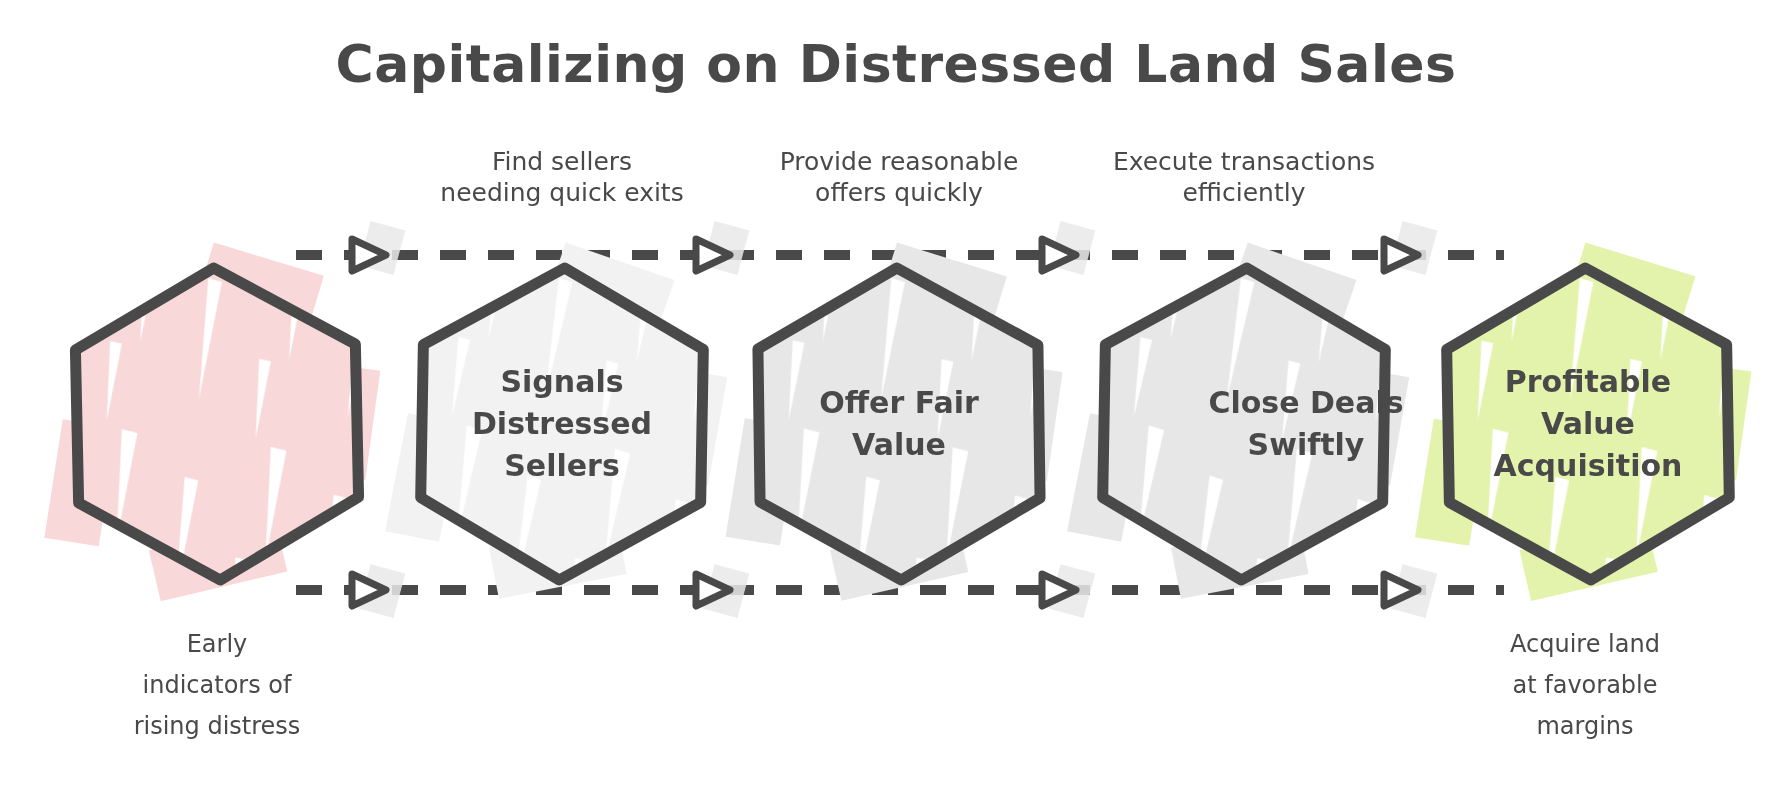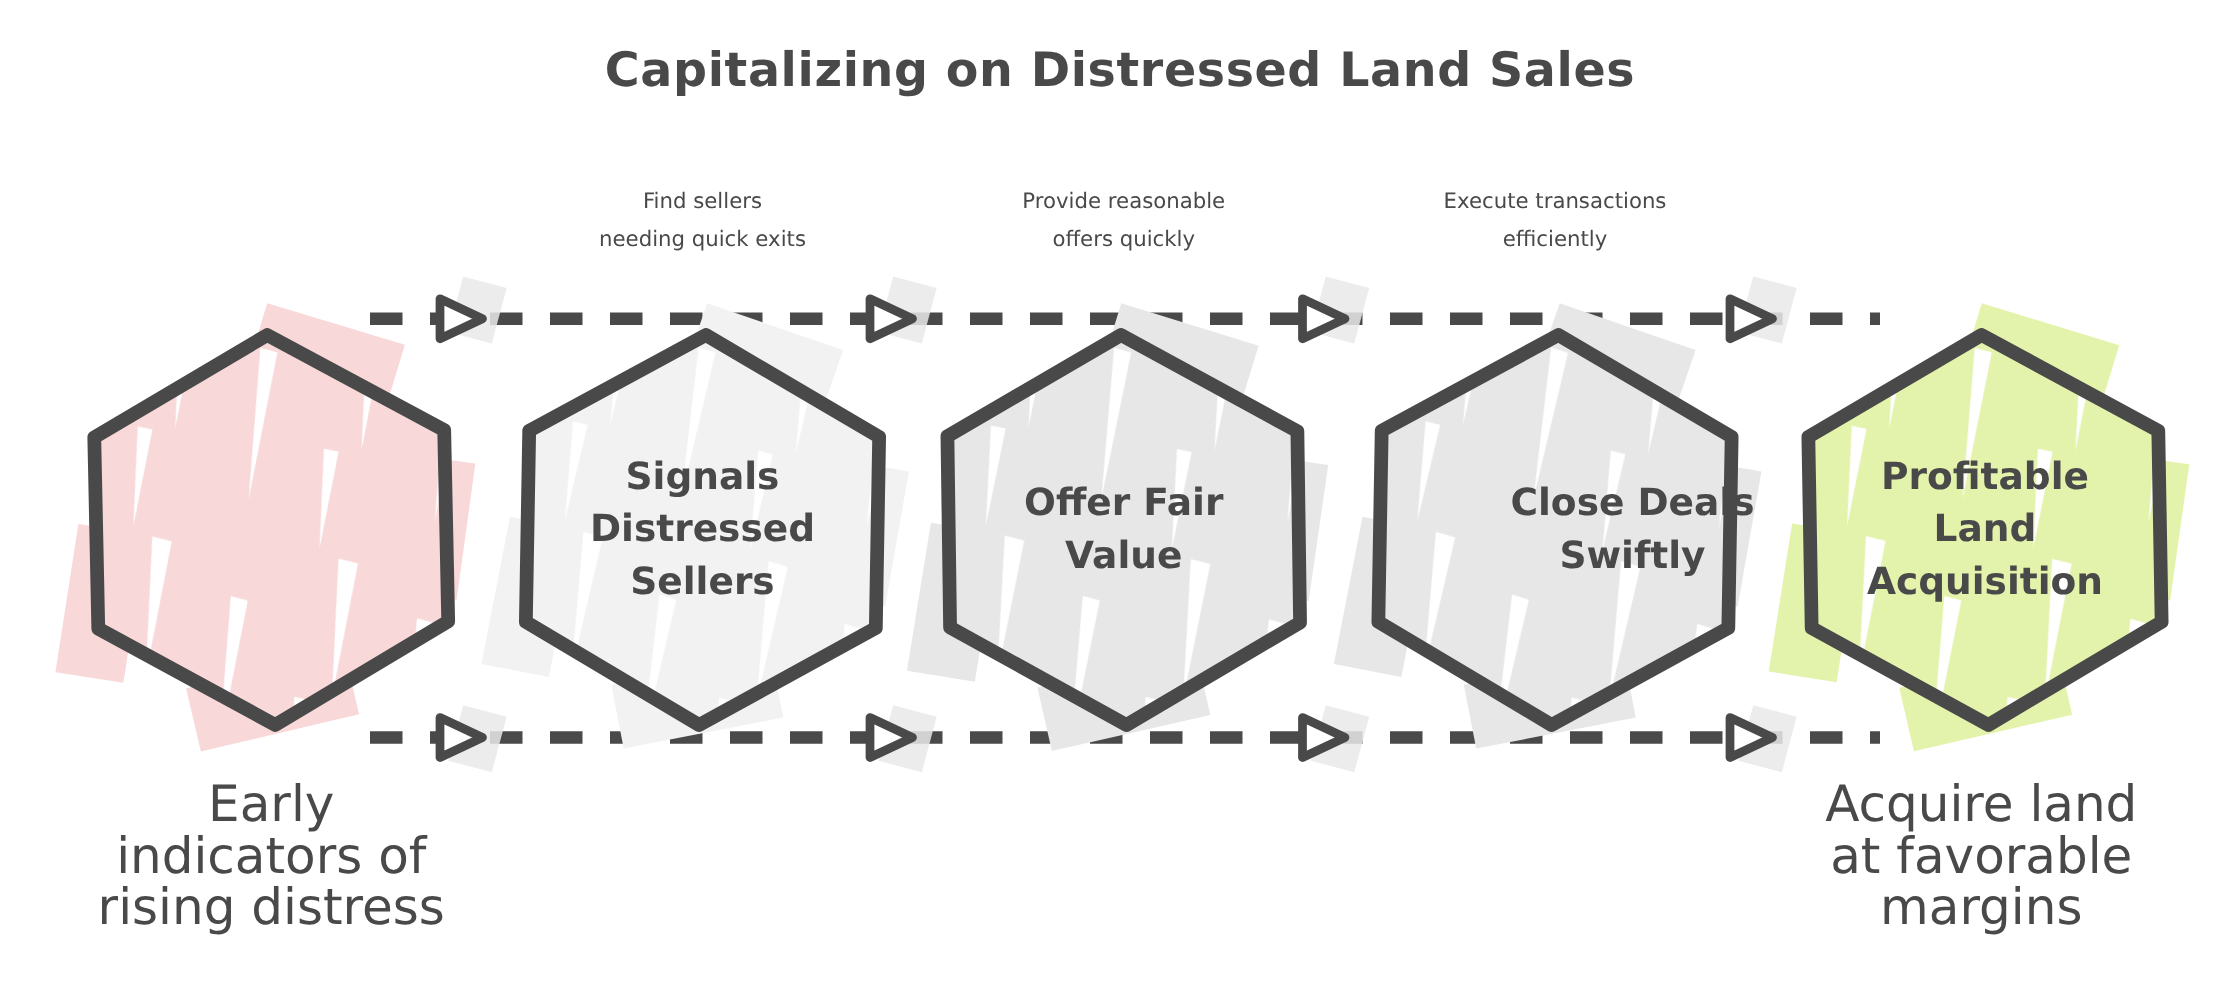--- a/index.html
+++ b/index.html
@@ -8,37 +8,37 @@
   body {
     width: 1792px; height: 803px; position: relative; overflow: hidden;
     font-family: "DejaVu Sans", "Liberation Sans", sans-serif;
     color: var(--ink);
   }
   .canvas { position: absolute; inset: 0; }
   svg.flow { position: absolute; left: 0; top: 0; }
 
   .page-title {
     position: absolute; left: 0; top: 34px; width: 1792px;
-    text-align: center; font-size: 38px; font-weight: 700;
+    text-align: center; font-size: 52px; font-weight: 700;
     letter-spacing: 0.5px; white-space: pre-line;
   }
   .node-label {
     position: absolute; width: 264px; top: 424px;
     transform: translateY(-50%);
     text-align: center; font-size: 30px; font-weight: 700;
     line-height: 42px; white-space: pre-line;
   }
   .edge-label {
     position: absolute; width: 340px; top: 146px;
-    text-align: center; font-size: 17px; font-weight: 400;
+    text-align: center; font-size: 25px; font-weight: 400;
     line-height: 31px; white-space: pre-line;
   }
   .node-note {
     position: absolute; width: 330px; top: 624px;
-    text-align: center; font-size: 40px; font-weight: 400;
+    text-align: center; font-size: 24px; font-weight: 400;
     line-height: 41px; white-space: pre-line;
   }
   .hex { stroke: var(--ink); stroke-width: 11; stroke-linejoin: round; }
   .dash-line {
     stroke: var(--ink); stroke-width: 10; fill: none;
     stroke-dasharray: 26 22;
   }
   .arrowhead { fill: #ffffff; stroke: var(--ink); stroke-width: 7; stroke-linejoin: round; }
   .arrow-shadow { fill: #e9e9e9; opacity: 0.85; }
 </style>
@@ -150,21 +150,21 @@
   <div class="page-title">Capitalizing on Distressed Land Sales</div>
 
   <div class="node-label" style="left:430px">Signals
 Distressed
 Sellers</div>
   <div class="node-label" style="left:767px">Offer Fair
 Value</div>
   <div class="node-label" style="left:1174px">Close Deals
 Swiftly</div>
   <div class="node-label" style="left:1456px">Profitable
-Land
+Value
 Acquisition</div>
 
   <div class="edge-label" style="left:392px">Find sellers
 needing quick exits</div>
   <div class="edge-label" style="left:1074px">Execute transactions
 efficiently</div>
   <div class="edge-label" style="left:729px">Provide reasonable
 offers quickly</div>
 
   <div class="node-note" style="left:52px">Early

